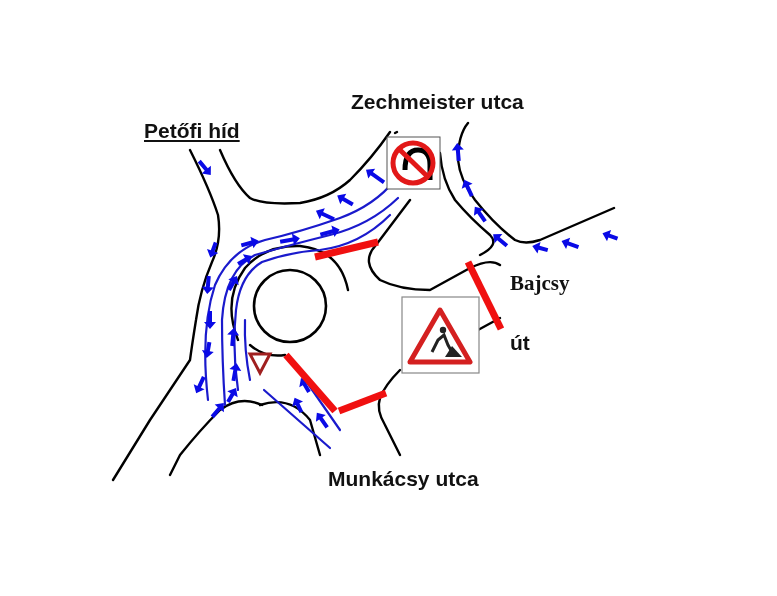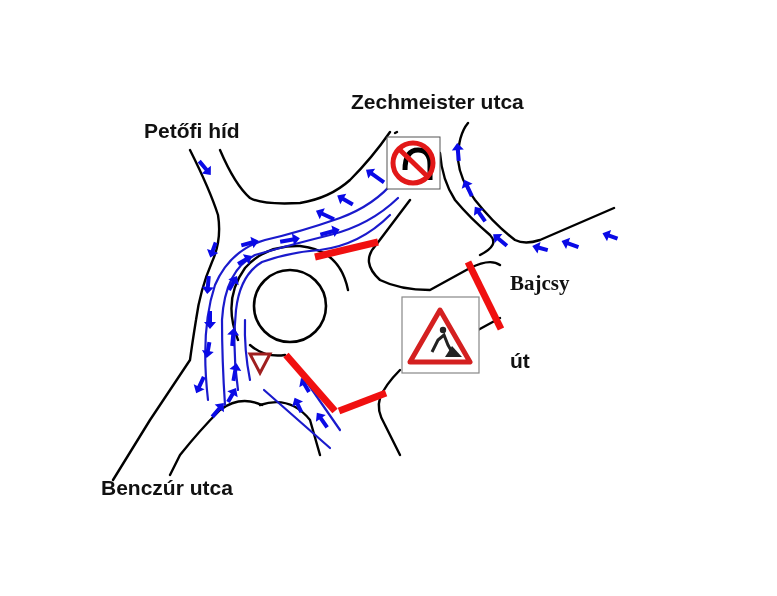--- a/index.html
+++ b/index.html
@@ -149,17 +149,17 @@
   <g>
     <rect x="402" y="297" width="77" height="76" fill="#fff" stroke="#888" stroke-width="1.2"></rect>
     <path d="M440 310 L470 362 L410 362 Z" fill="#fff" stroke="#d42020" stroke-width="5" stroke-linejoin="round"></path>
     <circle cx="443" cy="330" r="3.2" fill="#222"></circle>
     <path d="M432 352 L438 340 L444 335 L448 345 L452 352" fill="none" stroke="#222" stroke-width="3"></path>
     <path d="M445 357 L452 346 L462 357 Z" fill="#222"></path>
   </g>
 </svg>
 
 <div class="lbl" style="left:351px;top:89px;">Zechmeister utca</div>
-<div class="lbl" style="left:144px;top:118px;">Petőfi híd</div>
+<div class="lbl" style="left:144px;top:118px;text-decoration:underline;">Petőfi híd</div>
 <div class="lbl" style="left:510px;top:270px;font-family:Liberation Serif, serif;">Bajcsy</div>
-<div class="lbl" style="left:510px;top:348px;text-align:center;">út</div>
-<div class="lbl" style="left:101px;top:475px;">Benczúr utca</div>
+<div class="lbl" style="left:510px;top:330px;text-align:center;">út</div>
+<div class="lbl" style="left:328px;top:466px;">Munkácsy utca</div>
 </div>
 
 </body></html>

